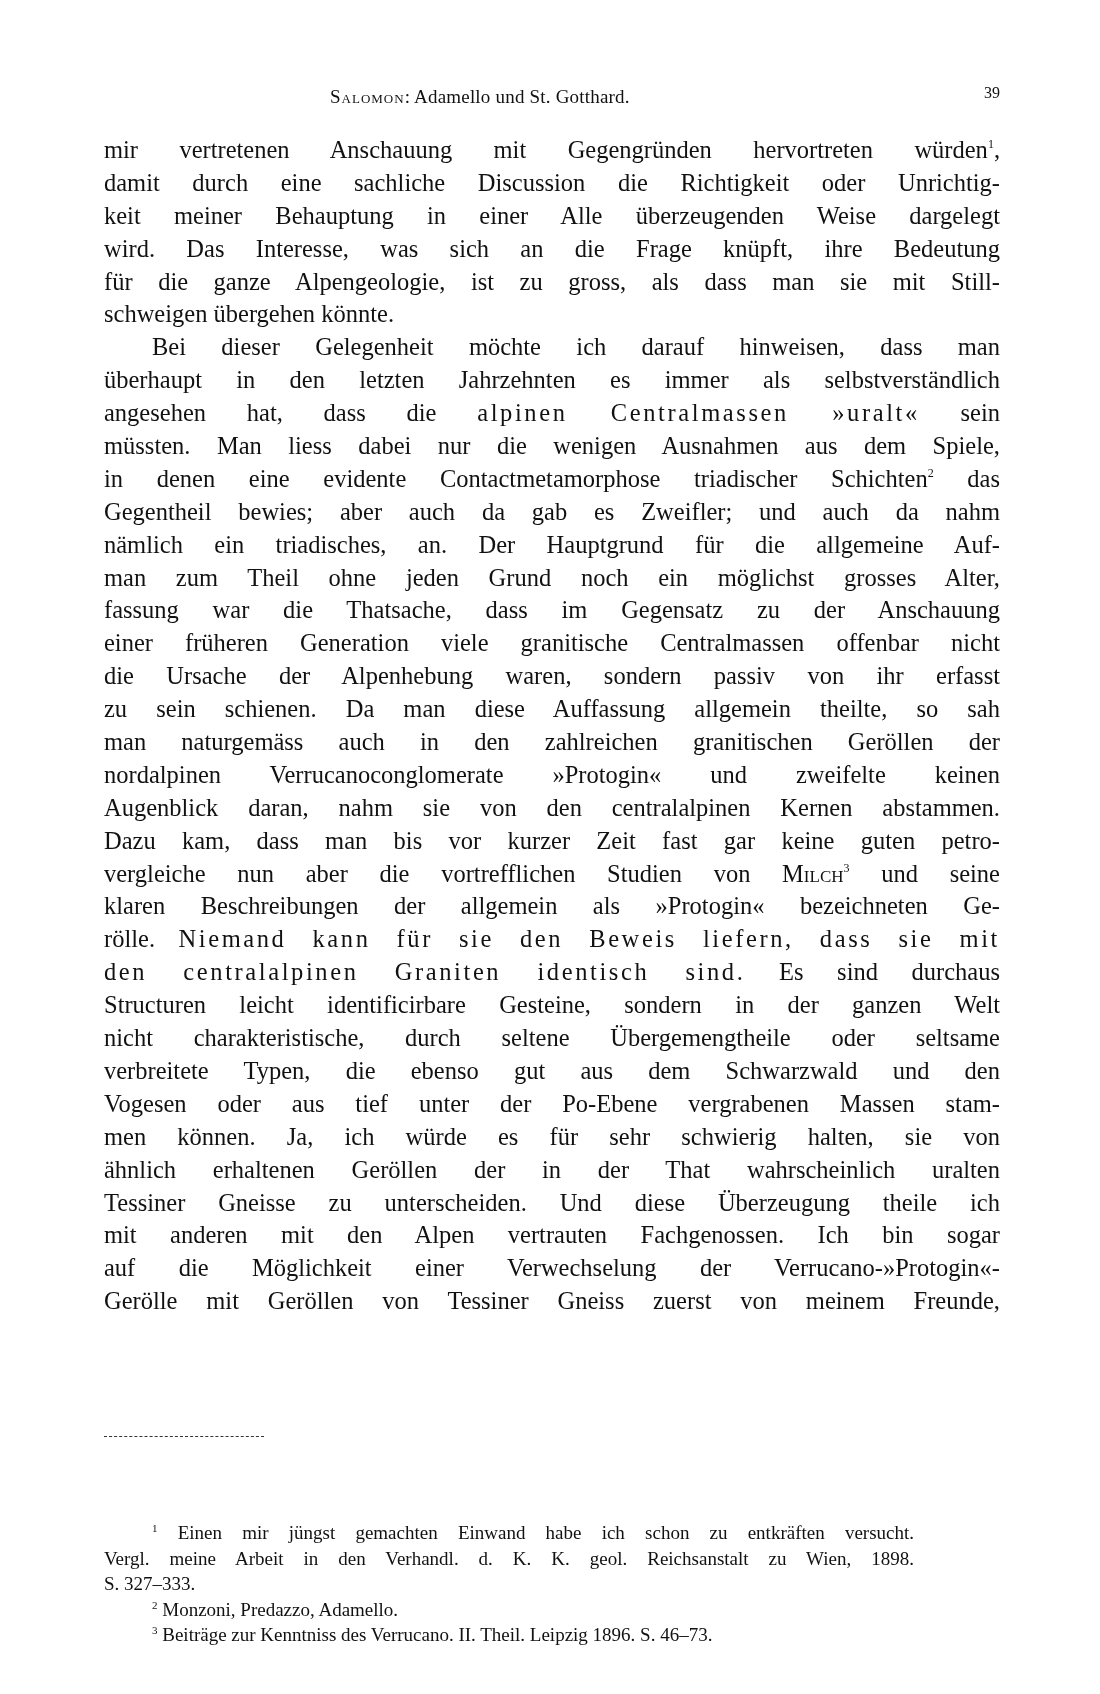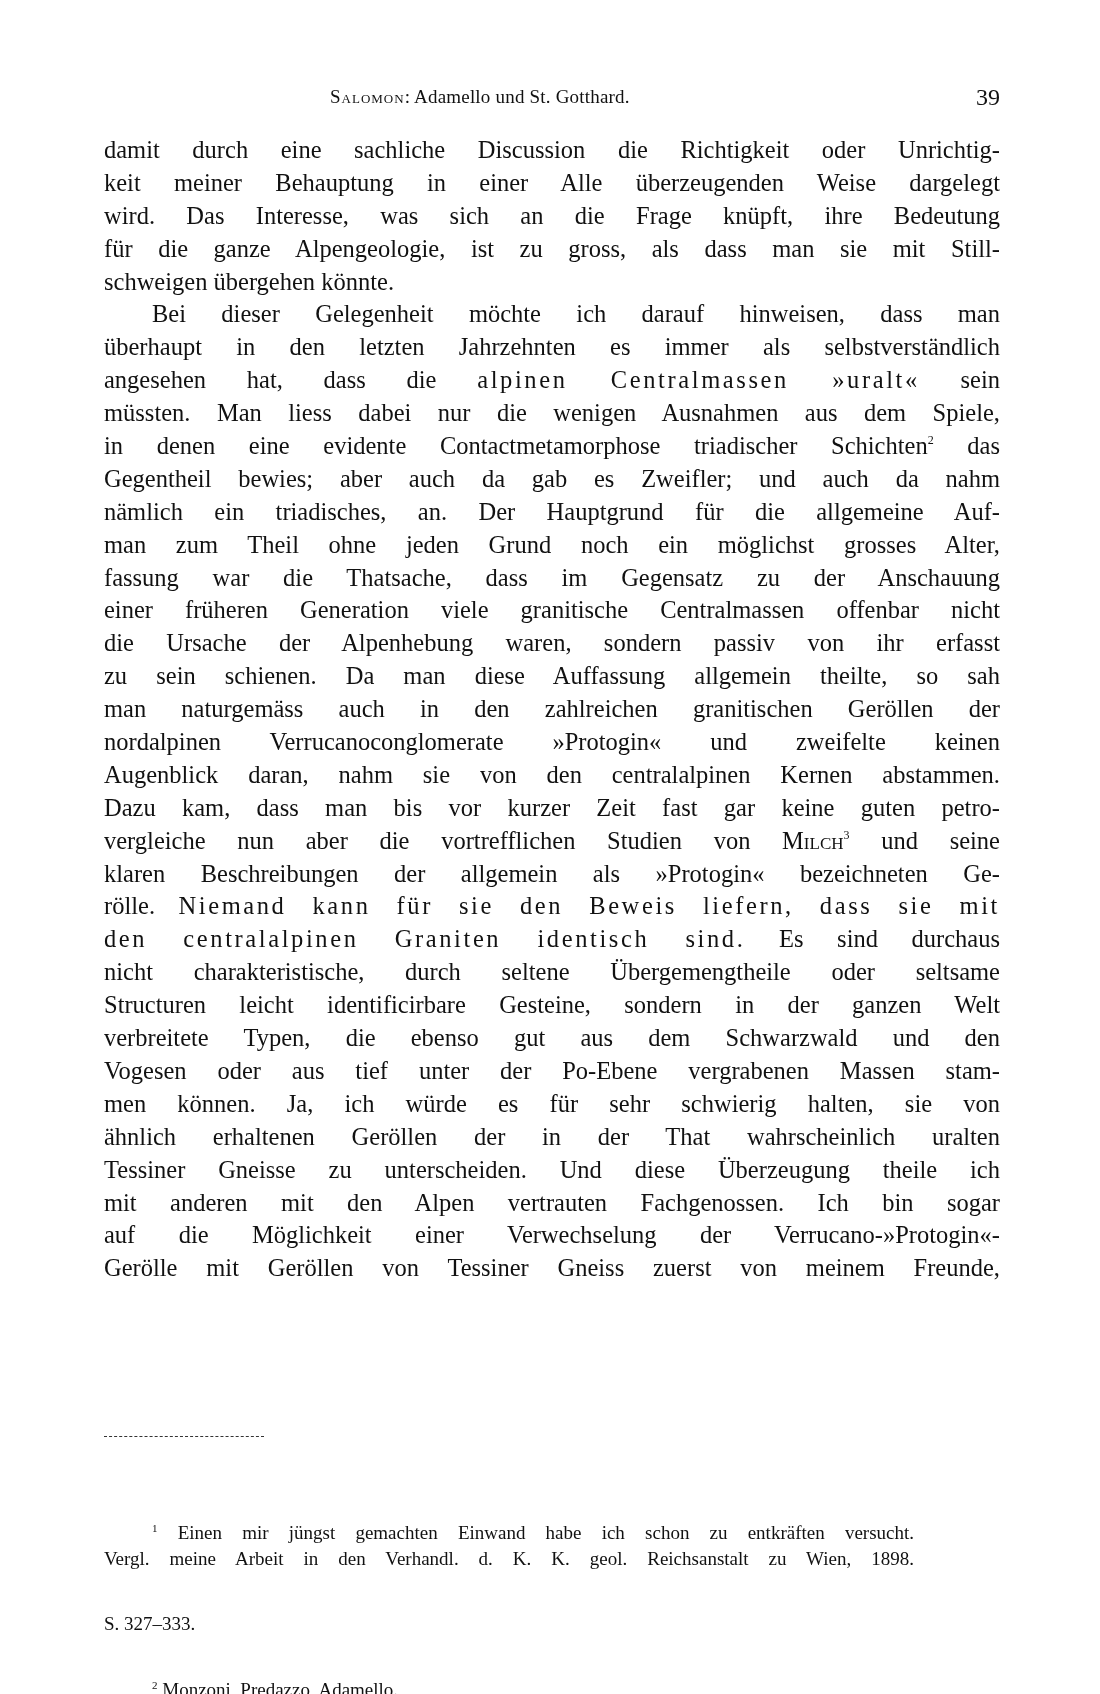--- a/index.html
+++ b/index.html
@@ -2,53 +2,54 @@
 <html><head>
 <meta charset="utf-8">
 <style>
   html, body { margin: 0; padding: 0; background: #ffffff; }
   body { width: 1100px; height: 1694px; position: relative; overflow: hidden;
          font-family: "Liberation Serif", "DejaVu Serif", serif; color: #111; }
   .page { position: absolute; left: 0; top: 0; width: 1100px; height: 1694px; }
   .header { position: absolute; top: 86px; left: 104px; width: 896px; height: 30px; }
   .running-head { position: absolute; left: 226px; top: 0; font-size: 19px; letter-spacing: 0.2px; }
   .running-head .sc { font-variant: small-caps; letter-spacing: 1px; }
-  .page-number { position: absolute; right: 0; top: -2px; font-size: 24px; margin-left: 18px; }
+  .page-number { position: absolute; right: 0; top: -2px; font-size: 16px; margin-left: 18px; }
   .body { position: absolute; left: 104px; top: 134px; width: 896px; }
   .line { display: block; height: 32.9px; line-height: 32.9px; font-size: 24.5px;
           white-space: nowrap; text-align: justify; text-align-last: justify; }
   .line.last { text-align-last: left; }
   .line.indent { padding-left: 48px; box-sizing: border-box; }
   .sp { letter-spacing: 2.6px; }
   .sc { font-variant: small-caps; }
   sup { font-size: 12px; vertical-align: 10px; line-height: 0; }
   .rule { position: absolute; left: 104px; top: 1436px; width: 160px; height: 0;
           border-top: 1px dashed #333; }
   .footnotes { position: absolute; left: 104px; top: 1520px; width: 810px; }
   .fn-line { display: block; height: 25.5px; line-height: 25.5px; font-size: 19px;
              white-space: nowrap; text-align: justify; text-align-last: justify; }
-  .fn-line.last { text-align-last: left; margin-top: 40px; }
+  .fn-line.last { text-align-last: left; }
   .fn-line.indent { padding-left: 48px; box-sizing: border-box; }
   .fn-line sup { font-size: 11px; vertical-align: 7px; }
 </style>
 </head>
 <body>
 
 <div class="page">
 
   <div class="header">
     <div class="running-head">
       <span class="sc">Salomon</span><span>:</span>
       <span>Adamello und St. Gotthard.</span>
     </div>
     <div class="page-number">39</div>
   </div>
 
   <div class="body">
 
+    <span class="line"><span>mir vertretenen Anschauung mit Gegengründen hervortreten würden</span><sup>1</sup><span>,</span></span>
     <span class="line">damit durch eine sachliche Discussion die Richtigkeit oder Unrichtig-</span>
     <span class="line">keit meiner Behauptung in einer Alle überzeugenden Weise dargelegt</span>
     <span class="line">wird.  Das Interesse, was sich an die Frage knüpft, ihre Bedeutung</span>
     <span class="line">für die ganze Alpengeologie, ist zu gross, als dass man sie mit Still-</span>
     <span class="line last">schweigen übergehen könnte.</span>
 
     <span class="line indent">Bei dieser Gelegenheit möchte ich darauf hinweisen, dass man</span>
     <span class="line">überhaupt in den letzten Jahrzehnten es immer als selbstverständlich</span>
     <span class="line"><span>angesehen hat, dass die </span><span class="sp">alpinen Centralmassen »uralt«</span><span> sein</span></span>
     <span class="line">müssten.  Man liess dabei nur die wenigen Ausnahmen aus dem Spiele,</span>
@@ -61,22 +62,22 @@
     <span class="line">die Ursache der Alpenhebung waren, sondern passiv von ihr erfasst</span>
     <span class="line">zu sein schienen.  Da man diese Auffassung allgemein theilte, so sah</span>
     <span class="line">man naturgemäss auch in den zahlreichen granitischen Geröllen der</span>
     <span class="line">nordalpinen Verrucanoconglomerate »Protogin« und zweifelte keinen</span>
     <span class="line">Augenblick daran, nahm sie von den centralalpinen Kernen abstammen.</span>
     <span class="line">Dazu kam, dass man bis vor kurzer Zeit fast gar keine guten petro-</span>
     <span class="line"><span>vergleiche nun aber die vortrefflichen Studien von </span><span class="sc">Milch</span><sup>3</sup><span> und seine</span></span>
     <span class="line">klaren Beschreibungen der allgemein als »Protogin« bezeichneten Ge-</span>
     <span class="line"><span>rölle.  </span><span class="sp">Niemand kann für sie den Beweis liefern, dass sie mit</span></span>
     <span class="line"><span class="sp">den centralalpinen Graniten identisch sind.</span><span>  Es sind durchaus</span></span>
+    <span class="line">Structuren leicht identificirbare Gesteine, sondern in der ganzen Welt</span>
     <span class="line">nicht charakteristische, durch seltene Übergemengtheile oder seltsame</span>
-    <span class="line">Structuren leicht identificirbare Gesteine, sondern in der ganzen Welt</span>
     <span class="line">verbreitete Typen, die ebenso gut aus dem Schwarzwald und den</span>
     <span class="line">Vogesen oder aus tief unter der Po-Ebene vergrabenen Massen stam-</span>
     <span class="line">men können.  Ja, ich würde es für sehr schwierig halten, sie von</span>
     <span class="line">ähnlich erhaltenen Geröllen der in der That wahrscheinlich uralten</span>
     <span class="line">Tessiner Gneisse zu unterscheiden.  Und diese Überzeugung theile ich</span>
     <span class="line">mit anderen mit den Alpen vertrauten Fachgenossen.  Ich bin sogar</span>
     <span class="line">auf die Möglichkeit einer Verwechselung der Verrucano-»Protogin«-</span>
     <span class="line">Gerölle mit Geröllen von Tessiner Gneiss zuerst von meinem Freunde,</span>
   </div>
 

